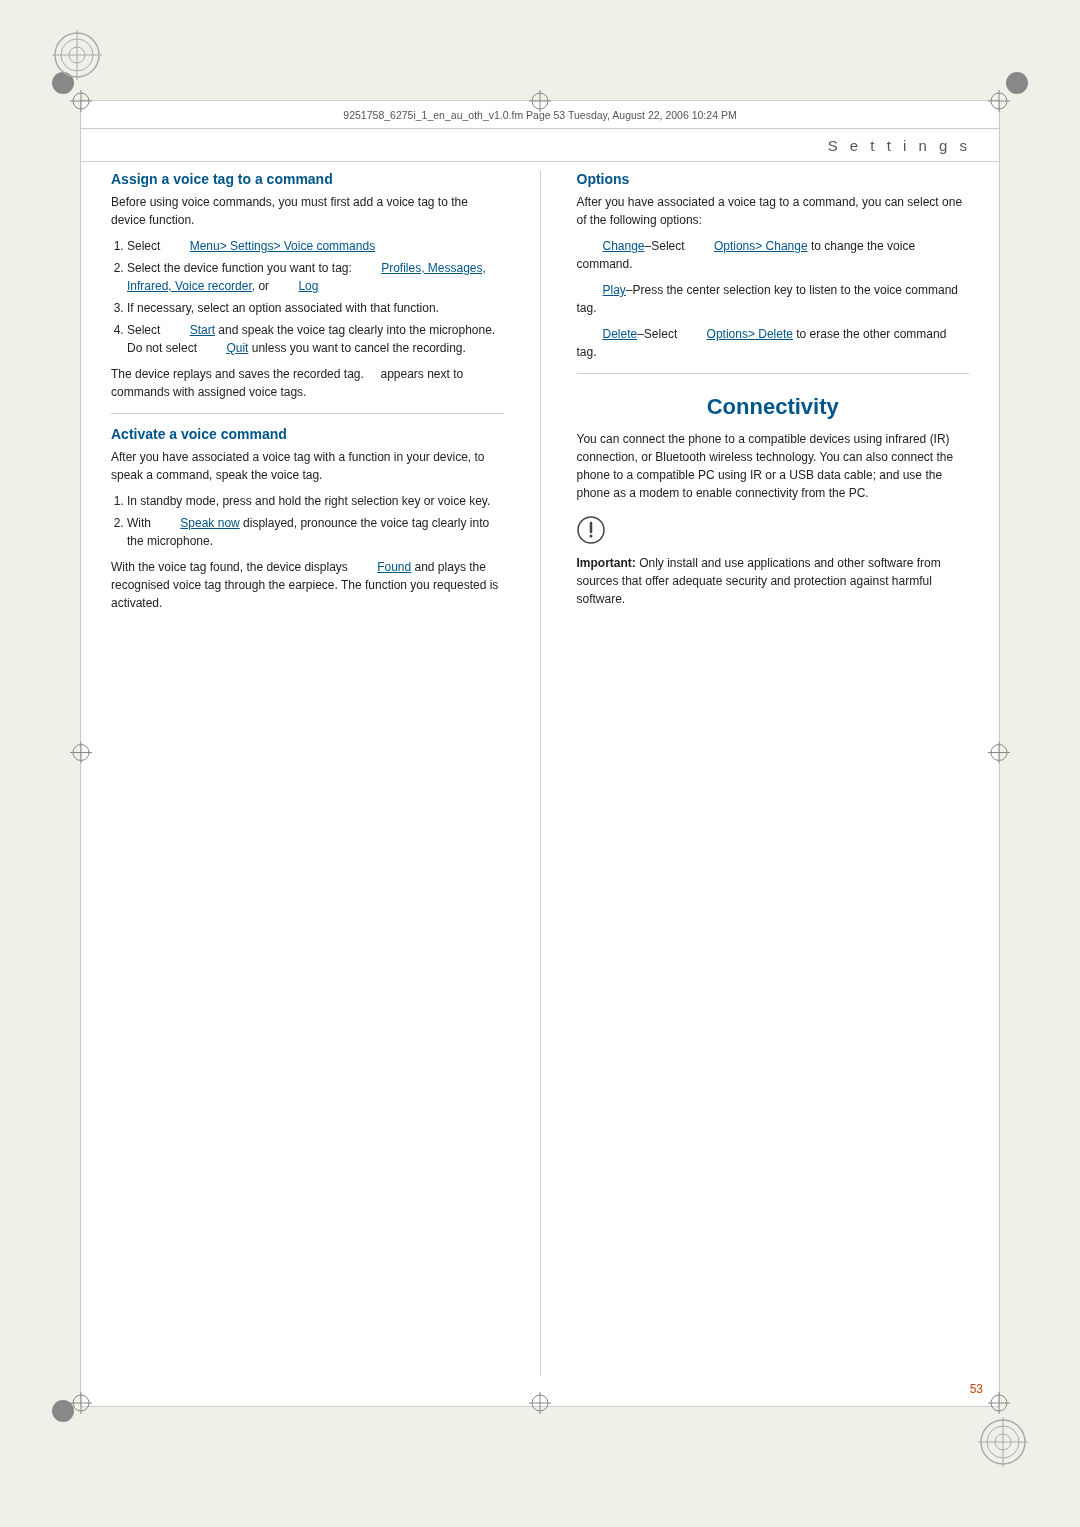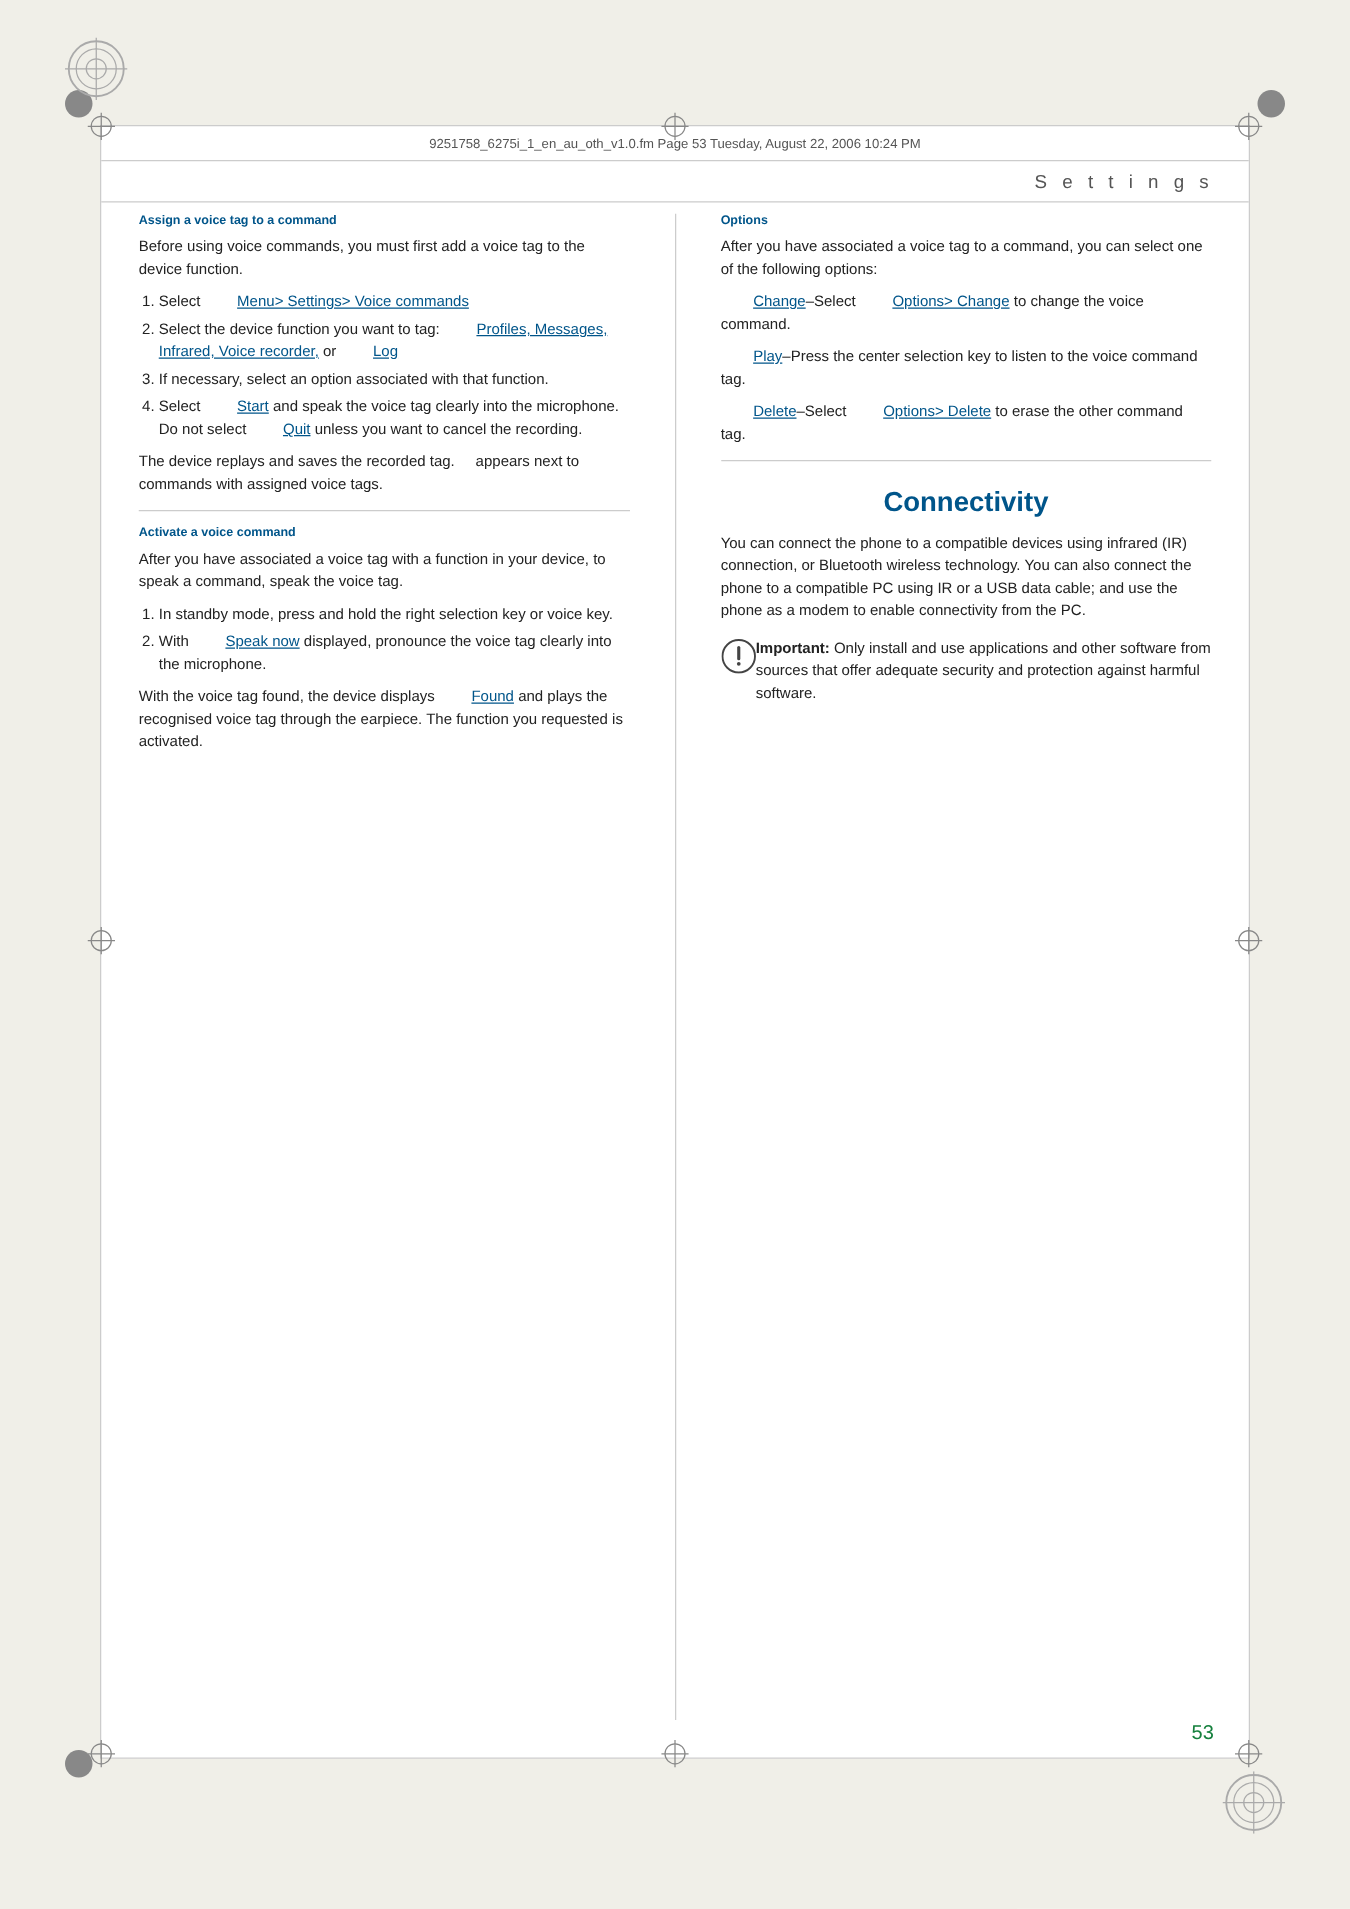--- a/index.html
+++ b/index.html
@@ -28,21 +28,21 @@
       top: 100px;
       left: 80px;
       right: 80px;
       bottom: 120px;
       background: #ffffff;
       border: 1px solid #ccc;
     }
 
     
     .section-title {
-      font-size: 10px;
+      font-size: 14px;
       font-weight: bold;
       color: #00558a;
       margin-bottom: 6px;
       margin-top: 0;
     }
 
     .section-title-large {
       font-size: 22px;
       font-weight: bold;
       color: #00558a;
@@ -78,22 +78,23 @@
     .divider-line {
       border: none;
       border-top: 1px solid #ccc;
       margin: 12px 0;
     }
 
     
     .important-box {
       display: flex;
       align-items: flex-start;
-      gap: 0;
+      gap: 10px;
       margin-top: 12px;
+      flex-direction: column;
     }
 
     .important-icon {
       width: 28px;
       height: 28px;
       flex-shrink: 0;
       margin-top: 2px;
     }
 
     .important-text {
@@ -313,17 +314,17 @@
             </svg>
           </div>
           <p class="important-text">
             <span class="important-bold">Important:</span><span> Only install and use applications and other software from sources that offer adequate security and protection against harmful software.</span>
           </p>
         </div>
 
       </div>
     </div>
 
-    <div style="position:absolute;bottom:10px;right:28px;font-size:16px;color:#15803d;">53</div>
+    <div style="position:absolute;bottom:10px;right:16px;font-size:12px;color:#c2410c;">53</div>
 
   </div>
 
 </div>
 
 </body></html>

